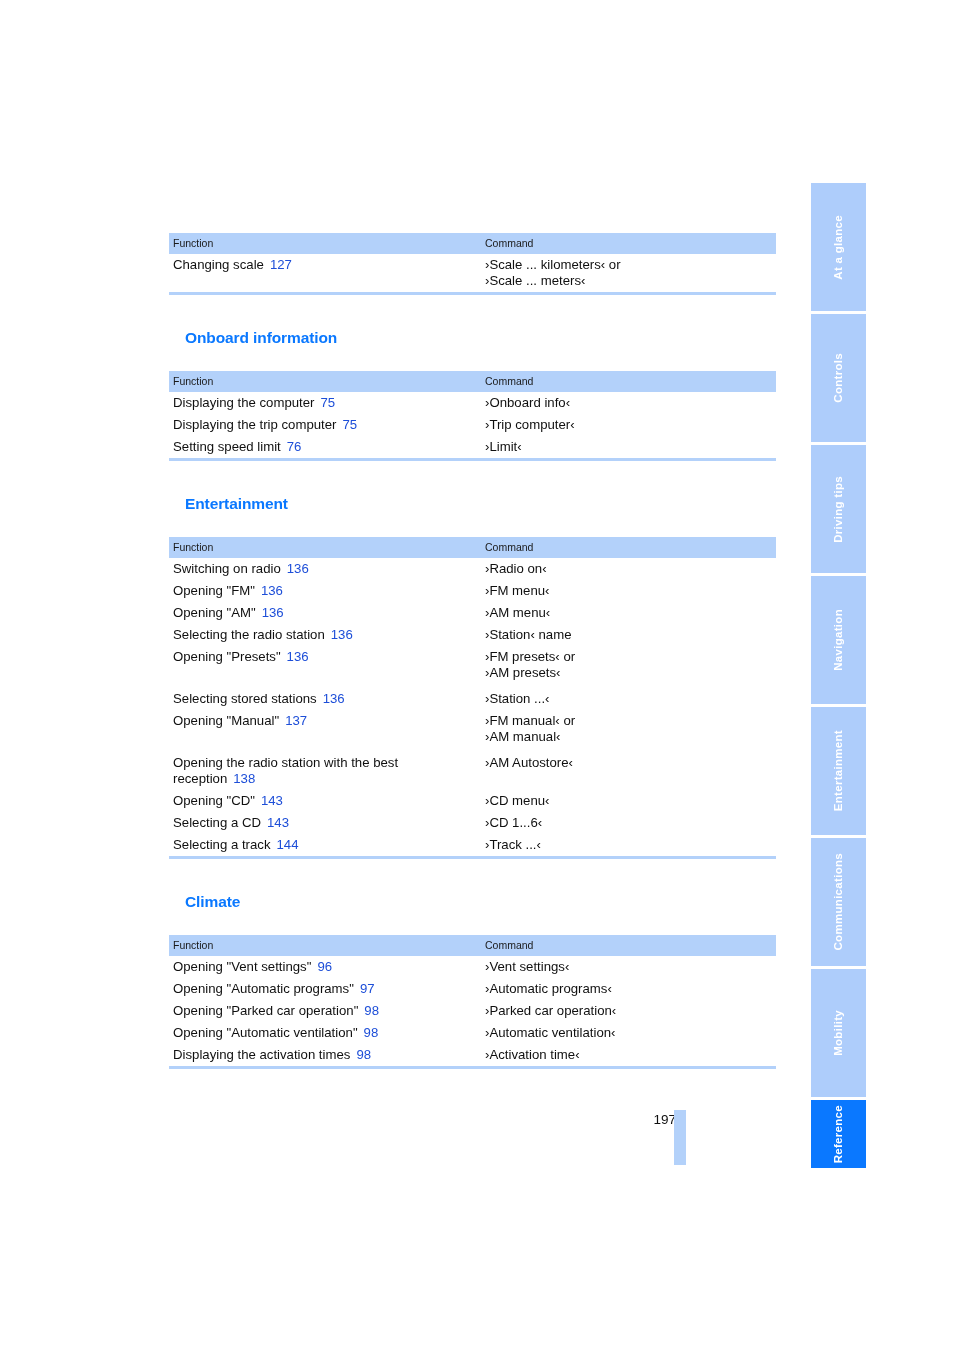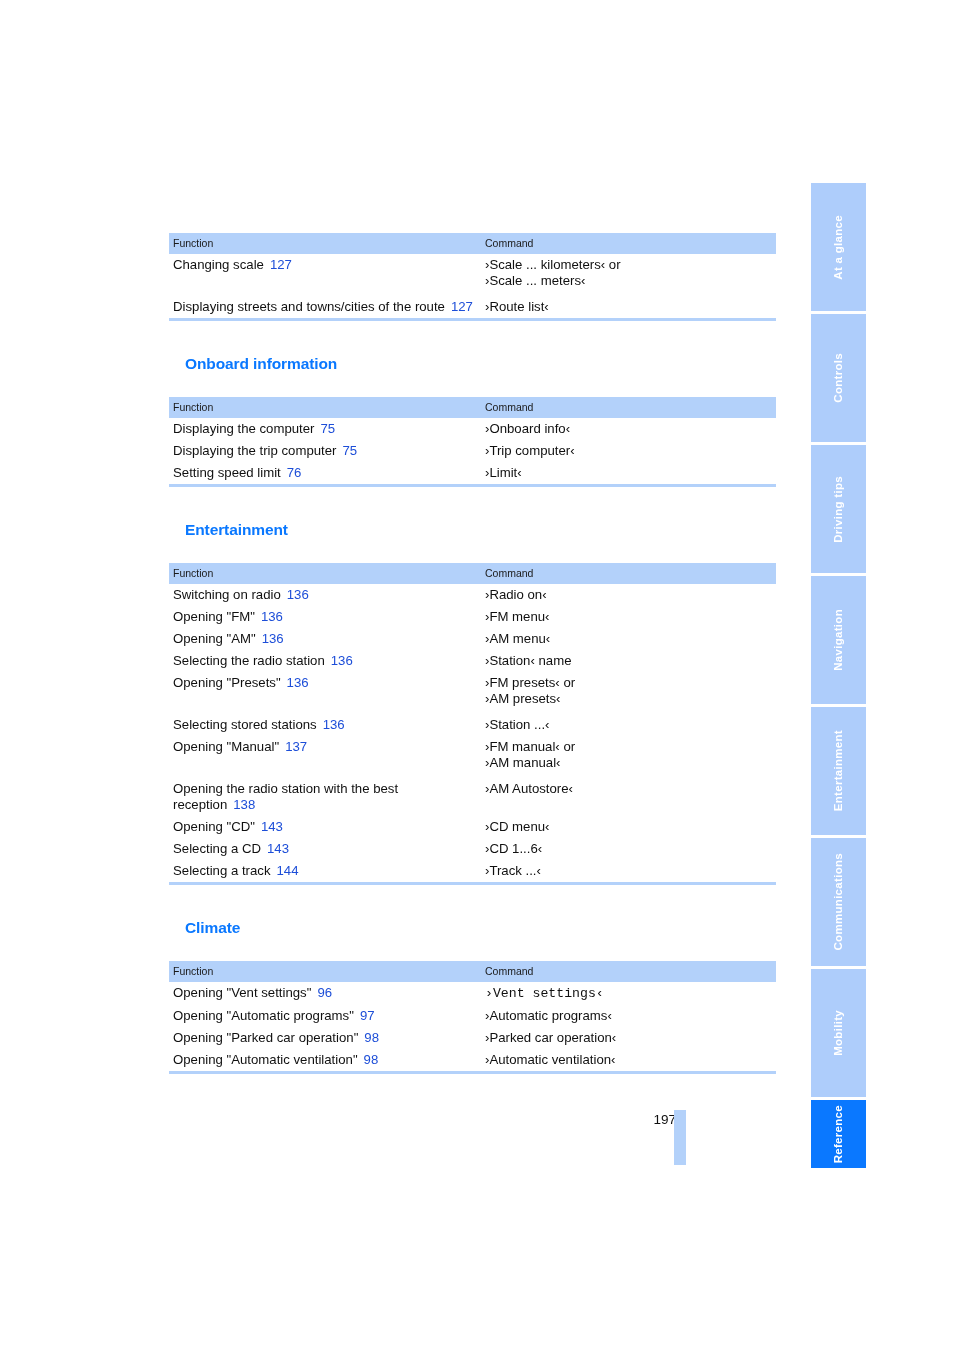--- a/index.html
+++ b/index.html
@@ -146,24 +146,20 @@
         <tr>
           <th>Function</th>
           <th>Command</th>
         </tr>
       </thead>
       <tbody>
         <tr>
           <td><span>Changing scale</span><span class="pg">127</span></td>
           <td><span style="white-space: pre-line;">›Scale ... kilometers‹ or
 ›Scale ... meters‹</span></td>
-        </tr>
-        <tr class="tall">
-          <td><span>Displaying streets and towns/cities of the route</span><span class="pg">127</span></td>
-          <td><span style="white-space: pre-line;">›Route list‹</span></td>
         </tr>
       </tbody>
     </table>
     <div class="table-rule"></div>
     <div class="gap-after-rule"></div>
     <div class="section-heading">Onboard information</div>
     <div class="gap-after-heading"></div>
     <table class="cmd-table">
       <colgroup>
         <col class="c-func">
@@ -265,33 +261,37 @@
       </colgroup>
       <thead>
         <tr>
           <th>Function</th>
           <th>Command</th>
         </tr>
       </thead>
       <tbody>
         <tr>
           <td><span>Opening "Vent settings"</span><span class="pg">96</span></td>
-          <td><span style="white-space: pre-line; font-family: Liberation Mono, monospace;">›Vent settings‹</span></td>
+          <td><span style="white-space: pre-line;">›Vent settings‹</span></td>
         </tr>
         <tr>
           <td><span>Opening "Automatic programs"</span><span class="pg">97</span></td>
           <td><span style="white-space: pre-line; margin-top: 44px;">›Automatic programs‹</span></td>
         </tr>
         <tr>
           <td><span>Opening "Parked car operation"</span><span class="pg">98</span></td>
           <td><span style="white-space: pre-line;">›Parked car operation‹</span></td>
         </tr>
         <tr>
           <td><span>Opening "Automatic ventilation"</span><span class="pg">98</span></td>
           <td><span style="white-space: pre-line;">›Automatic ventilation‹</span></td>
+        </tr>
+        <tr>
+          <td><span>Displaying the activation times</span><span class="pg">98</span></td>
+          <td><span style="white-space: pre-line;">›Activation time‹</span></td>
         </tr>
       </tbody>
     </table>
     <div class="table-rule"></div>
     <div class="gap-after-rule"></div>
   </div>
 
 <div id="page-number">197</div>
 <div id="page-marker"></div>
 

